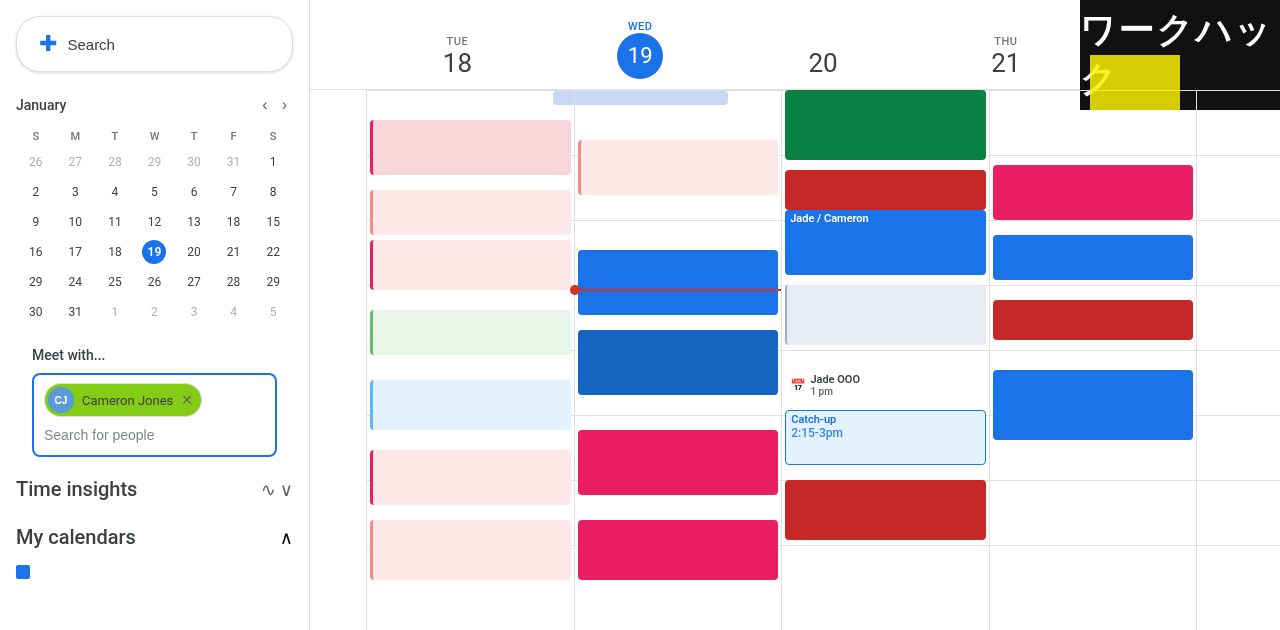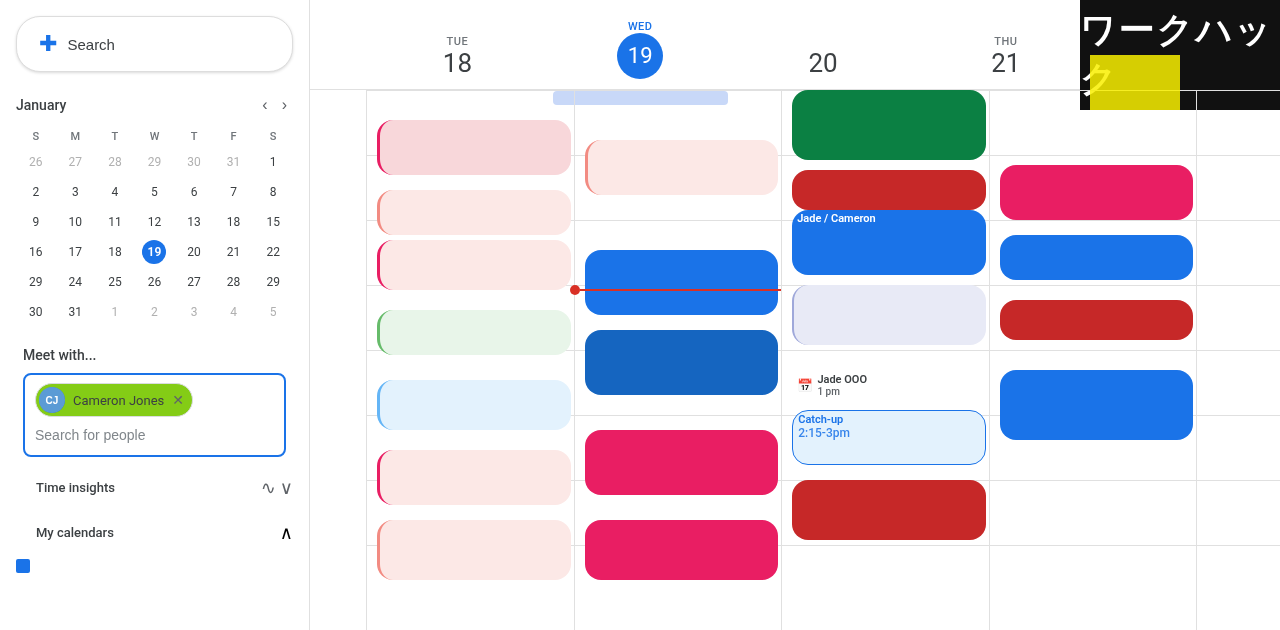--- a/index.html
+++ b/index.html
@@ -92,21 +92,21 @@
     }
     .cal-grid td.other-month { color: #b0b0b0; }
     .cal-grid td.today span {
       background: #1a73e8;
       color: #fff;
       font-weight: 600;
     }
 
     
     .meet-with {
-      padding: 8px 23px;
+      padding: 8px 32px;
     }
     .meet-with-title {
       font-size: 14px;
       font-weight: 500;
       color: #3c4043;
       margin-bottom: 10px;
     }
     .people-input-area {
       border: 2px solid #1a73e8;
       border-radius: 8px;
@@ -162,24 +162,23 @@
 
     
     .section-header {
       display: flex;
       align-items: center;
       justify-content: space-between;
       padding: 12px 16px;
       cursor: pointer;
     }
     .section-title {
-      font-size: 13px;
-      font-weight: 500;
-      color: #3c4043;
-      margin-left: 20px;
+      font-size: 20px;
+      font-weight: 500;
+      color: #3c4043;
     }
     .section-icons {
       display: flex;
       gap: 4px;
       align-items: center;
       color: #5f6368;
     }
     .section-icon { font-size: 18px; }
 
     
@@ -271,23 +270,23 @@
     .day-column {
       flex: 1;
       border-left: 1px solid #e0e0e0;
       position: relative;
       min-height: 520px;
     }
 
     
     .cal-event {
       position: absolute;
-      left: 10px;
+      left: 3px;
       right: 3px;
-      border-radius: 16px;
+      border-radius: 4px;
       padding: 2px 5px;
       font-size: 11px;
       font-weight: 500;
       overflow: hidden;
       cursor: pointer;
     }
     .cal-event .event-title { font-size: 11px; font-weight: 600; }
     .cal-event .event-time { font-size: 12px; opacity: 0.85; }
 
     

